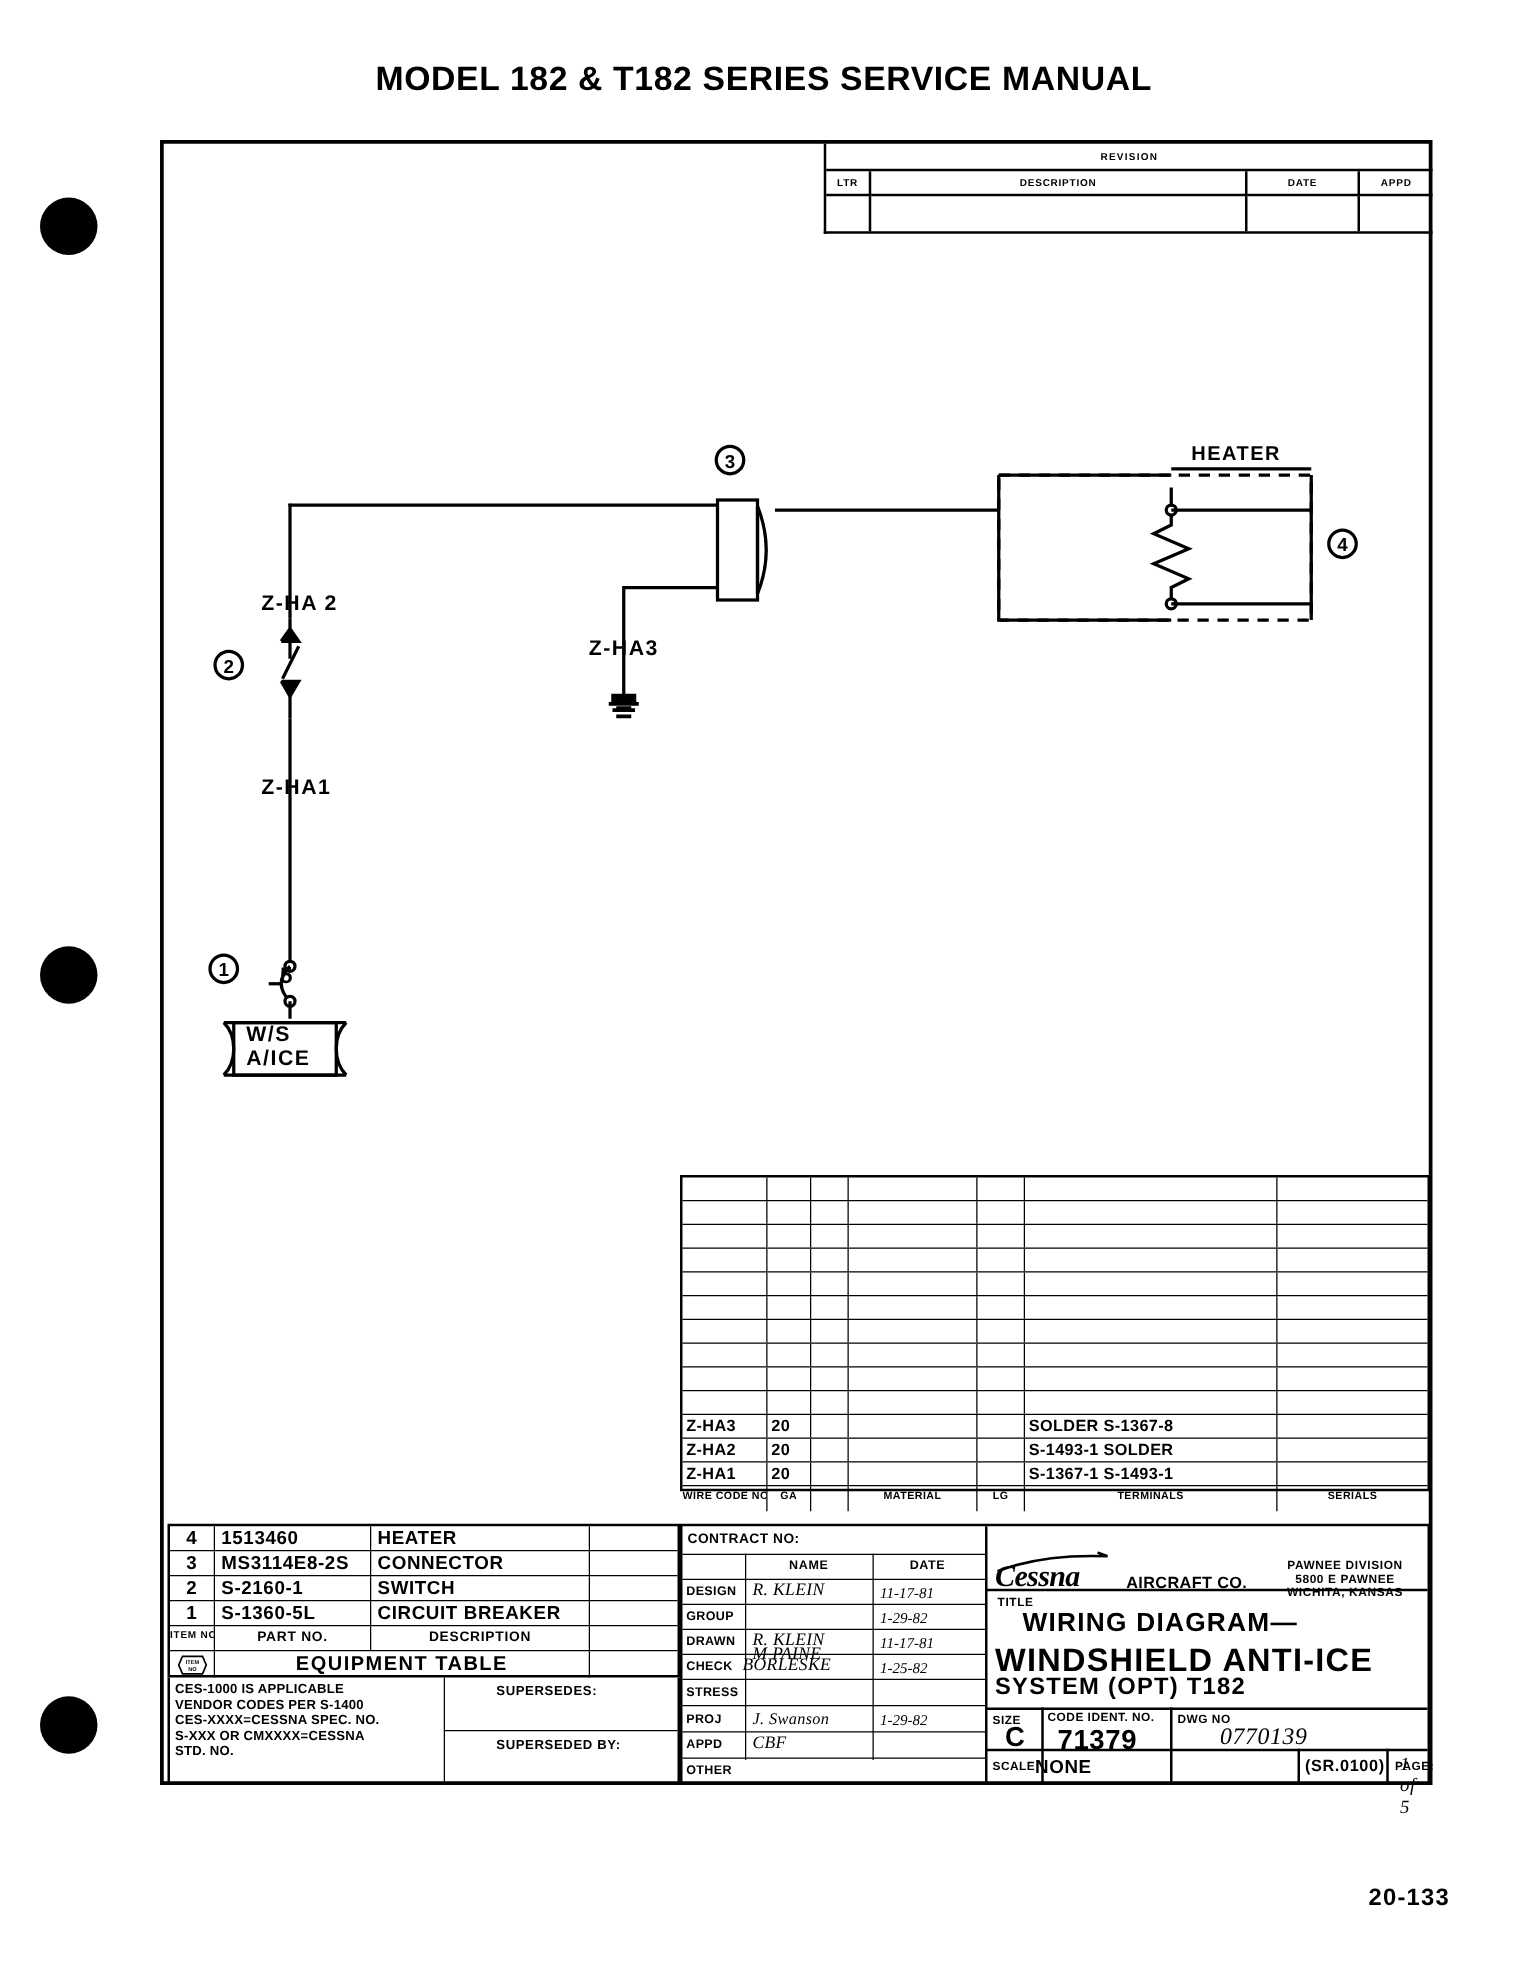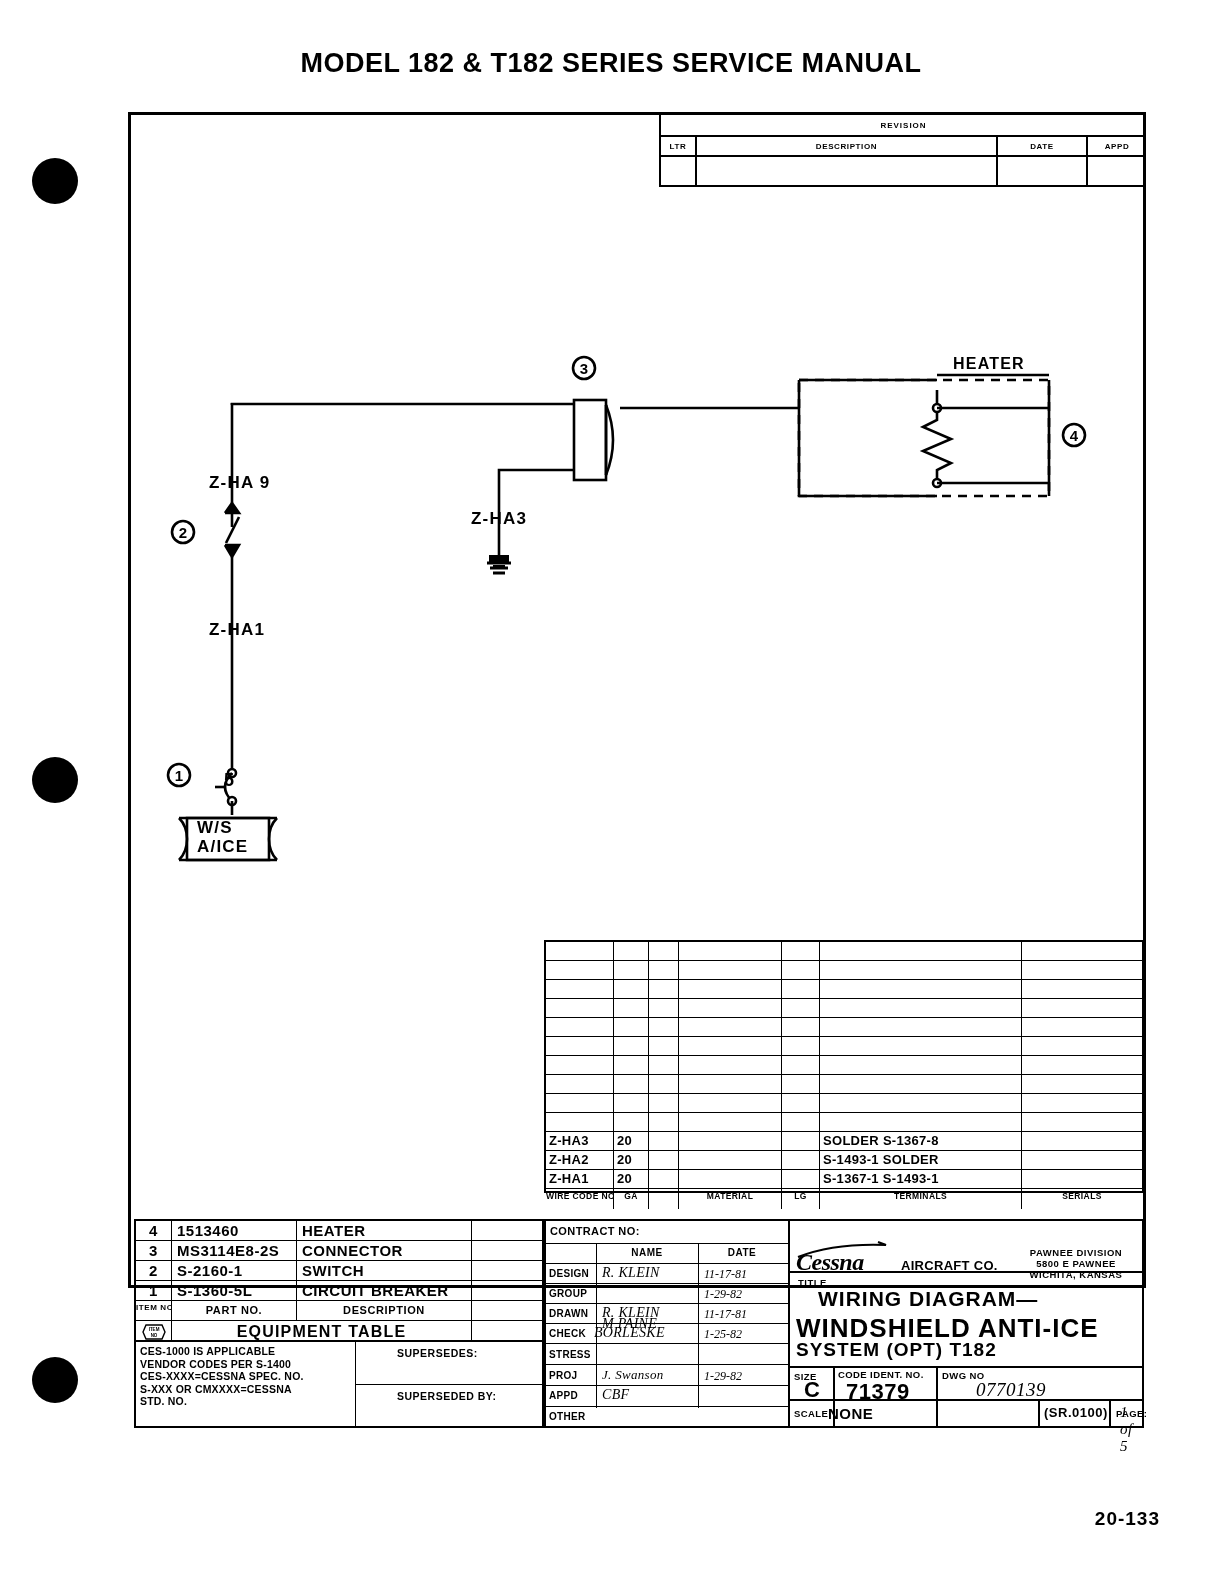--- a/index.html
+++ b/index.html
@@ -44,21 +44,21 @@
   #hole1 { top: 158px; }
   #hole2 { top: 757px; }
   #hole3 { top: 1357px; }
 
   
   .sheet {
     position: absolute;
     left: 128px;
     top: 112px;
     width: 1018px;
-    height: 1176px;
+    height: 1316px;
     border: 3px solid #000;
     box-sizing: border-box;
   }
 
   
   .rev-block {
     position: absolute;
     left: 528px;
     top: 0px;
     width: 487px;
@@ -538,21 +538,21 @@
       <circle cx="48" cy="660" r="11"></circle>
     </g>
     <g font-family="Liberation Sans, sans-serif" font-size="15" font-weight="bold" text-anchor="middle">
       <text x="453" y="259">3</text>
       <text x="943" y="326">4</text>
       <text x="52" y="423">2</text>
       <text x="48" y="666">1</text>
     </g>
   </svg>
 
-  <div class="lbl" style="left:78px; top:358px;">Z-HA 9</div>
+  <div class="lbl" style="left:78px; top:358px;">Z-HA 2</div>
   <div class="lbl" style="left:78px; top:505px;">Z-HA1</div>
   <div class="lbl" style="left:340px; top:394px;">Z-HA3</div>
   <div class="lbl" style="left:822px; top:240px; font-size:16px;">HEATER</div>
   <div class="lbl" style="left:93px; top:655px; font-size:18px;">5</div>
   <div class="lbl" style="left:66px; top:703px; font-size:17px;">W/S</div>
   <div class="lbl" style="left:66px; top:722px; font-size:17px;">A/ICE</div>
 
   <div class="wire-table">
     <div class="wt-row" style="top:0px;">
         <div class="wt-cell wt-c1"></div>

